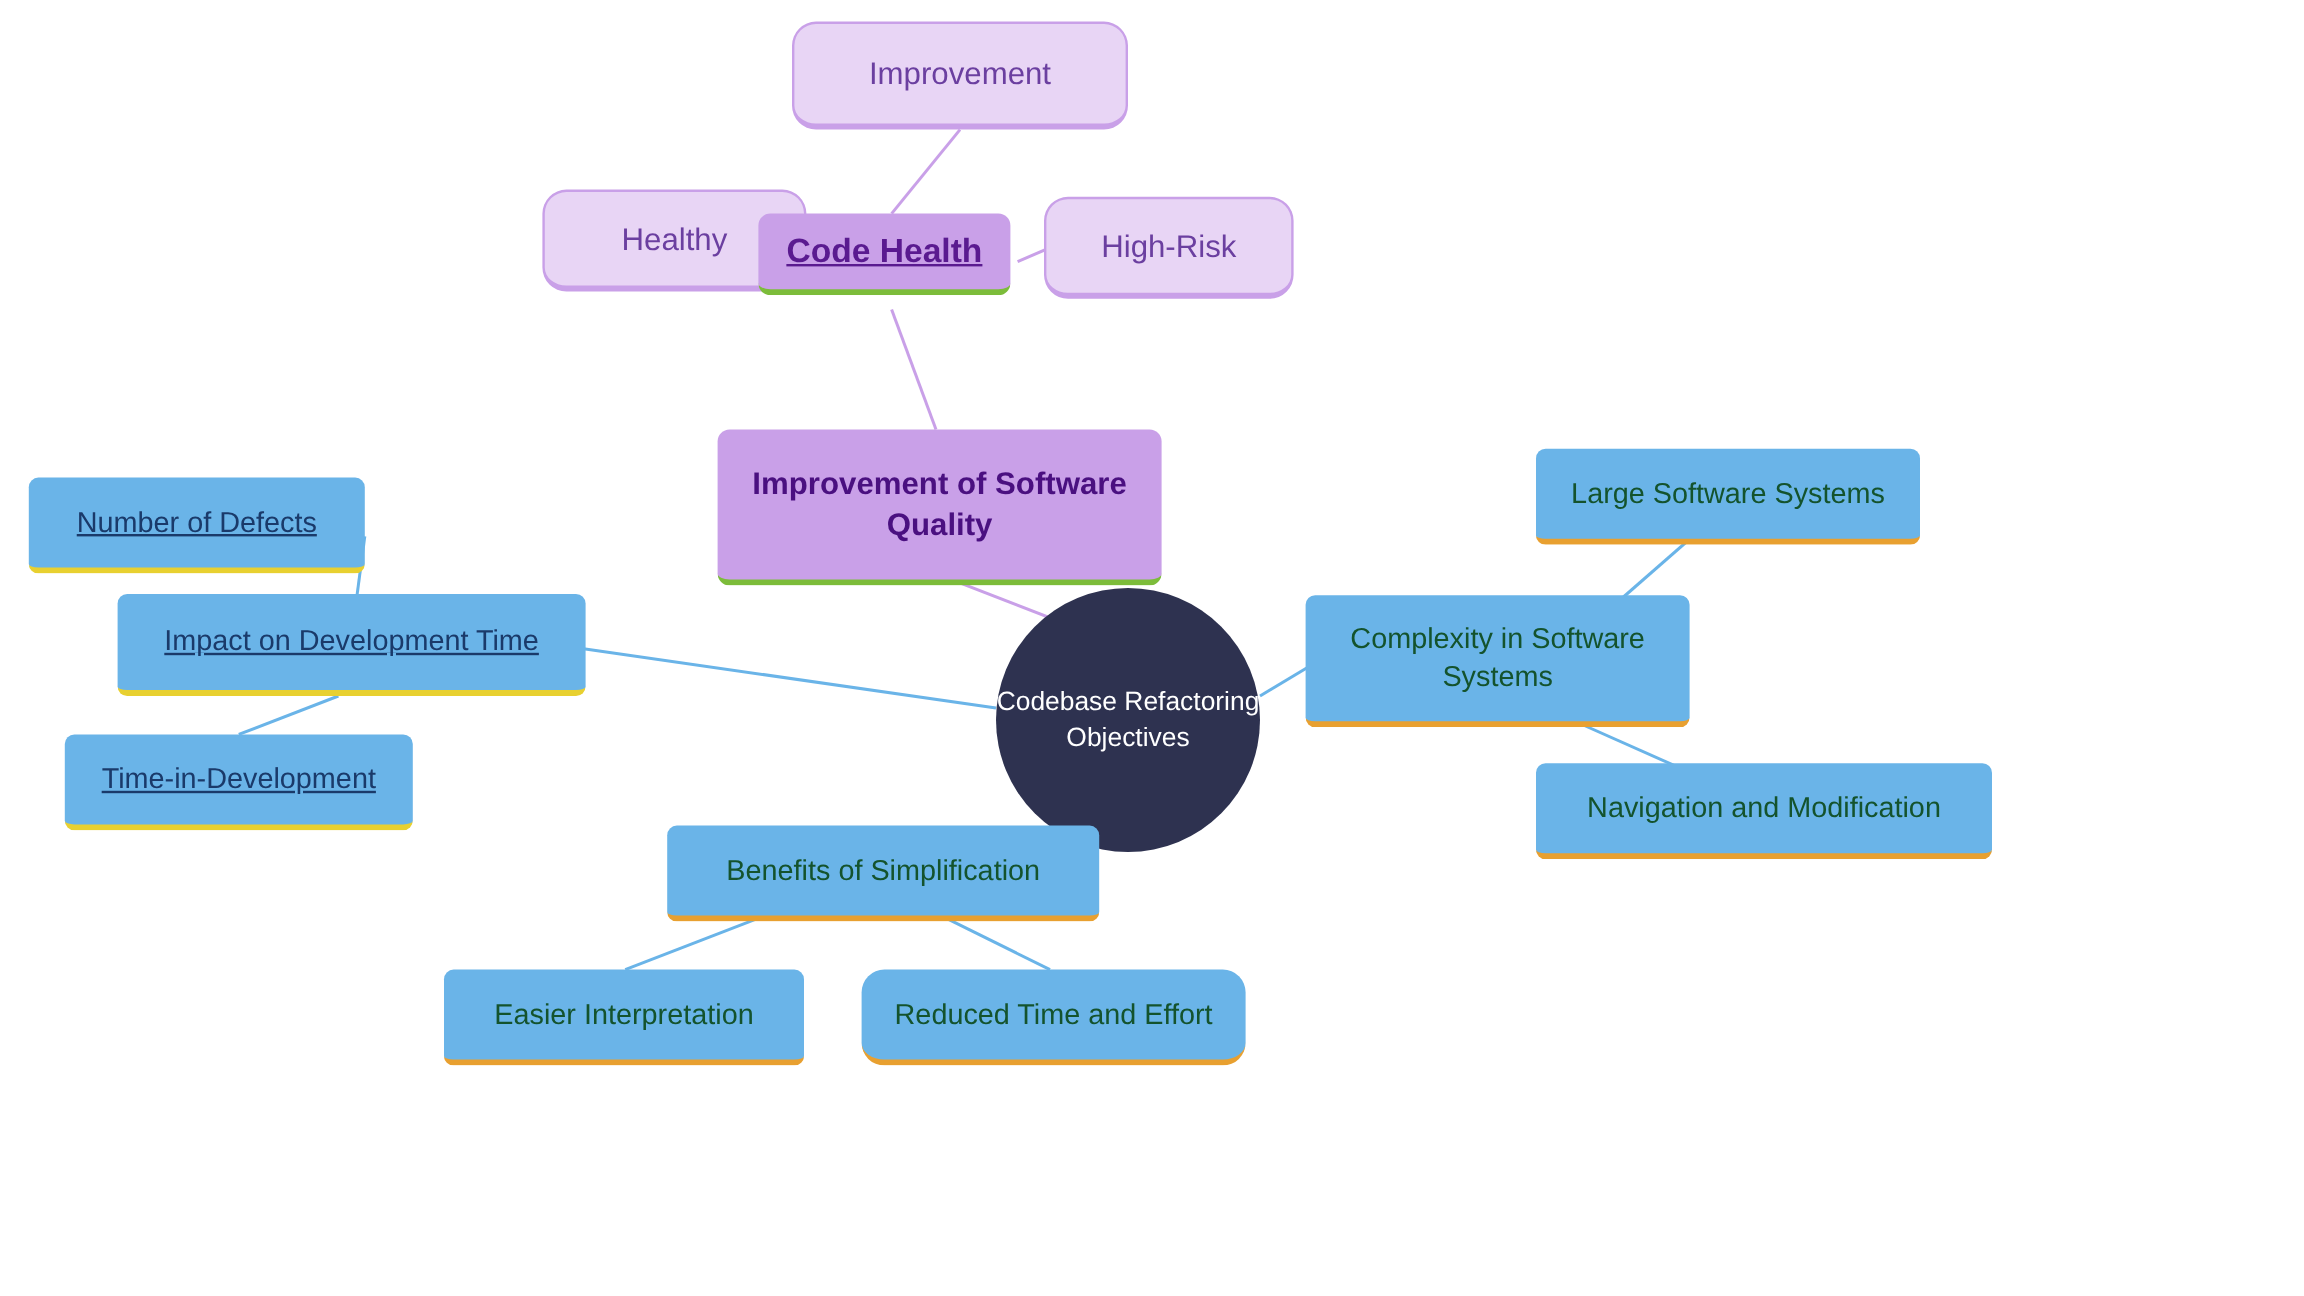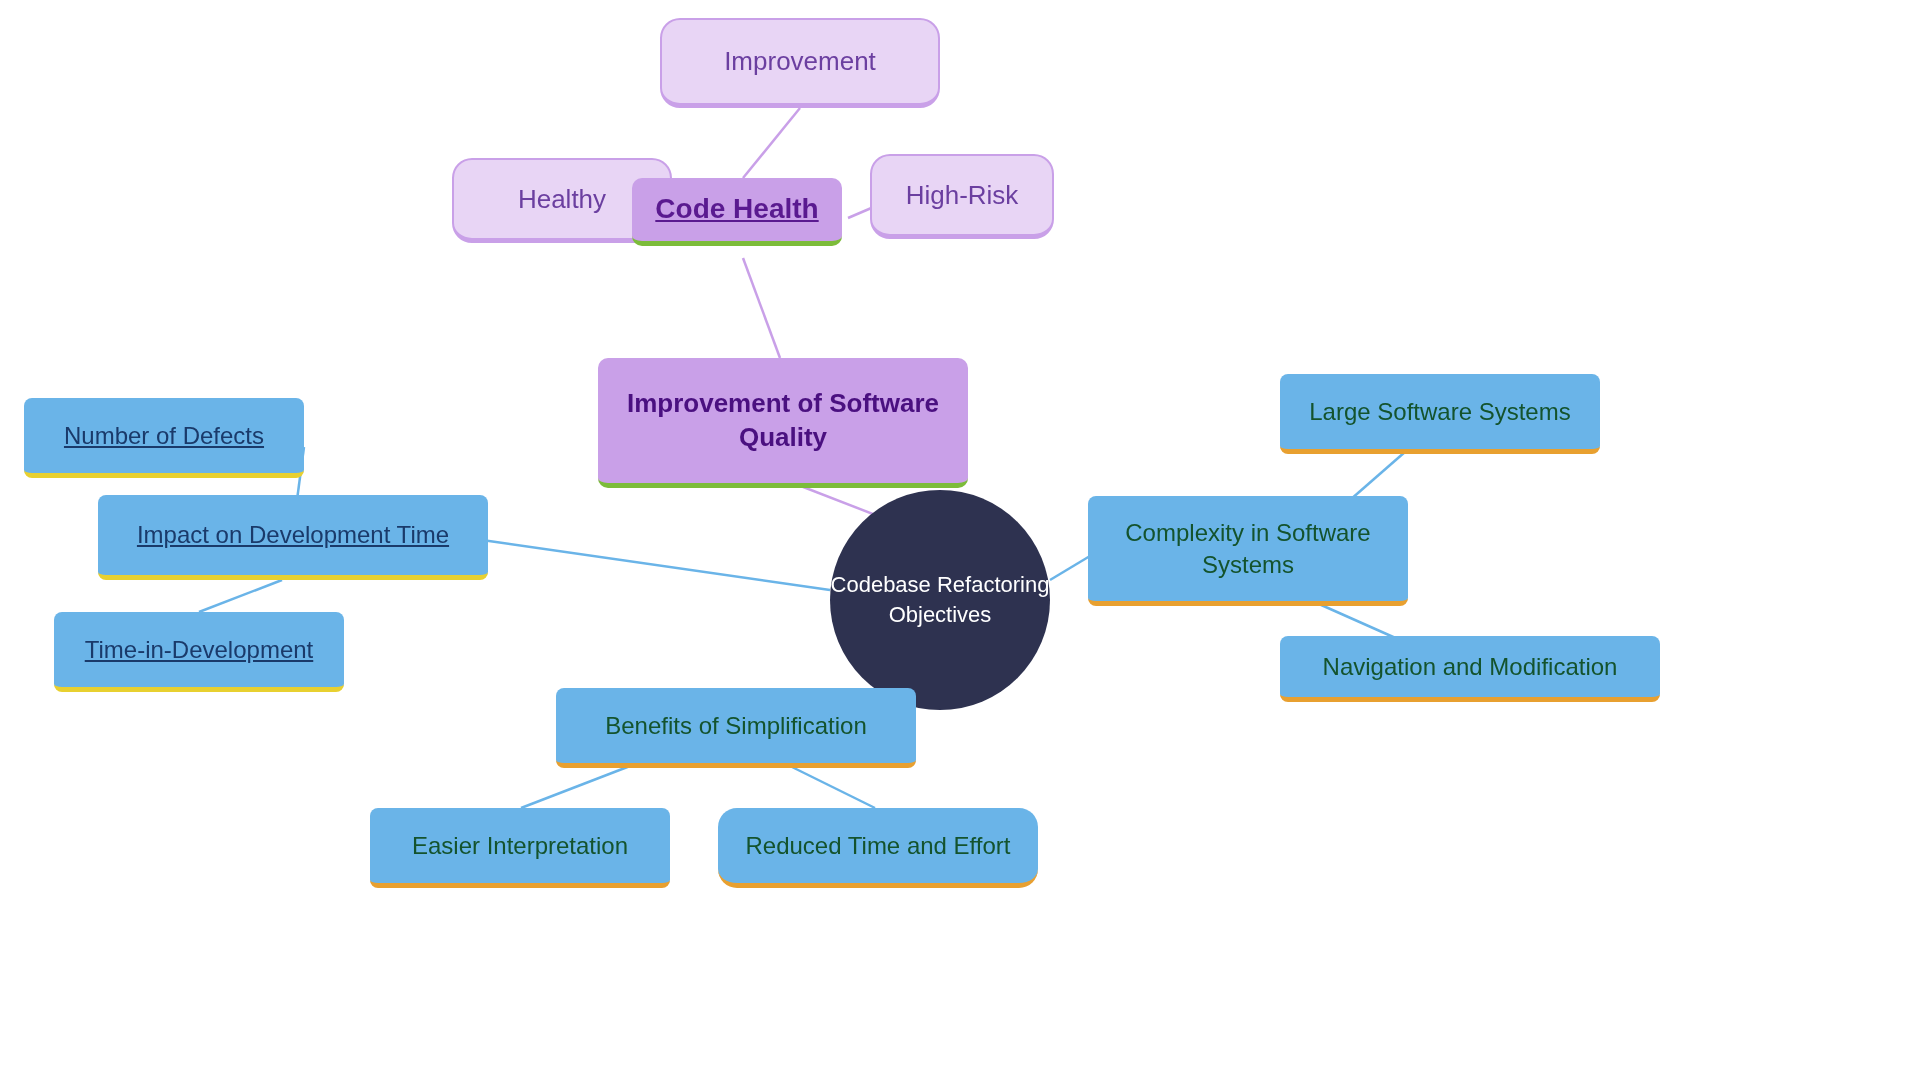--- a/index.html
+++ b/index.html
@@ -142,21 +142,21 @@
 </div>
 
 <div class="node purple-pill" style="left: 660px; top: 18px; width: 280px; height: 90px;">
   <span>Improvement</span>
 </div>
 
 <div class="node purple-pill" style="left: 408px; top: 158px; width: 220px; height: 85px; margin-left: 44px;">
   <span>Healthy</span>
 </div>
 
-<div class="node purple-pill" style="left: 870px; top: 154px; width: 184px; height: 85px;">
+<div class="node purple-pill" style="left: 870px; top: 164px; width: 208px; height: 85px;">
   <span>High-Risk</span>
 </div>
 
 <div class="node purple-rect-small" style="left: 632px; top: 178px; width: 210px; height: 68px; text-decoration: underline;">
   <span>Code Health</span>
 </div>
 
 <div class="node purple-rect" style="left: 598px; top: 358px; width: 370px; height: 130px;">
   <span>Improvement of Software
 Quality</span>
@@ -188,15 +188,15 @@
 
 <div class="node blue-rect" style="left: 1088px; top: 496px; width: 320px; height: 110px;">
   <span>Complexity in Software
 Systems</span>
 </div>
 
 <div class="node blue-rect" style="left: 1280px; top: 374px; width: 320px; height: 80px;">
   <span>Large Software Systems</span>
 </div>
 
-<div class="node blue-rect" style="left: 1280px; top: 636px; width: 380px; height: 66px; text-align: center;">
+<div class="node blue-rect" style="left: 1280px; top: 636px; width: 380px; height: 80px; text-align: center;">
   <span>Navigation and Modification</span>
 </div>
 
 </body></html>

